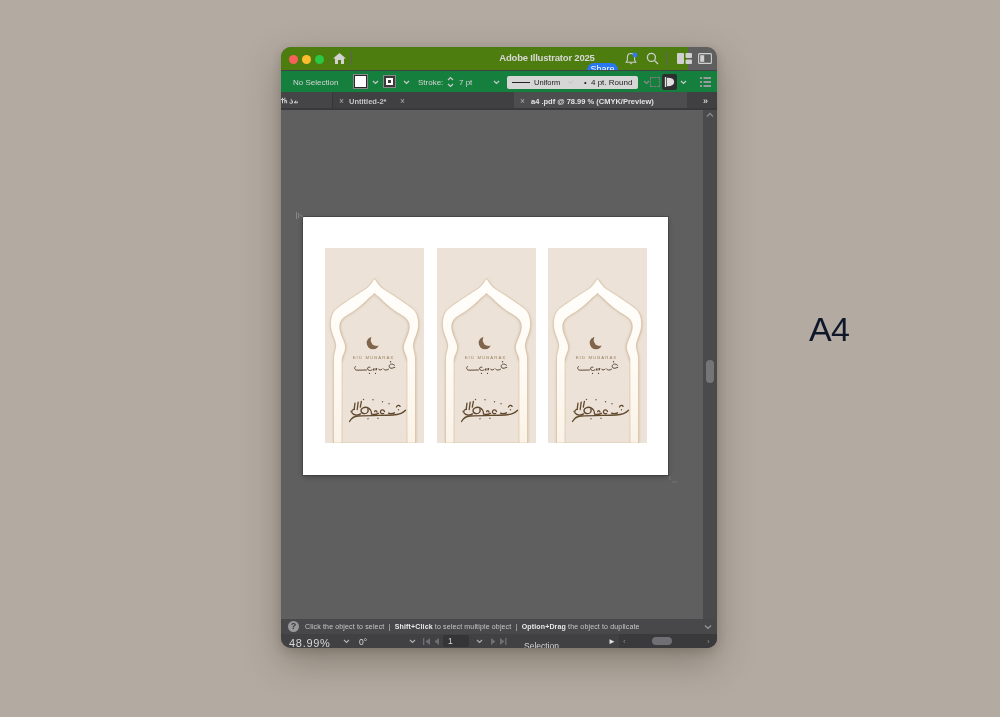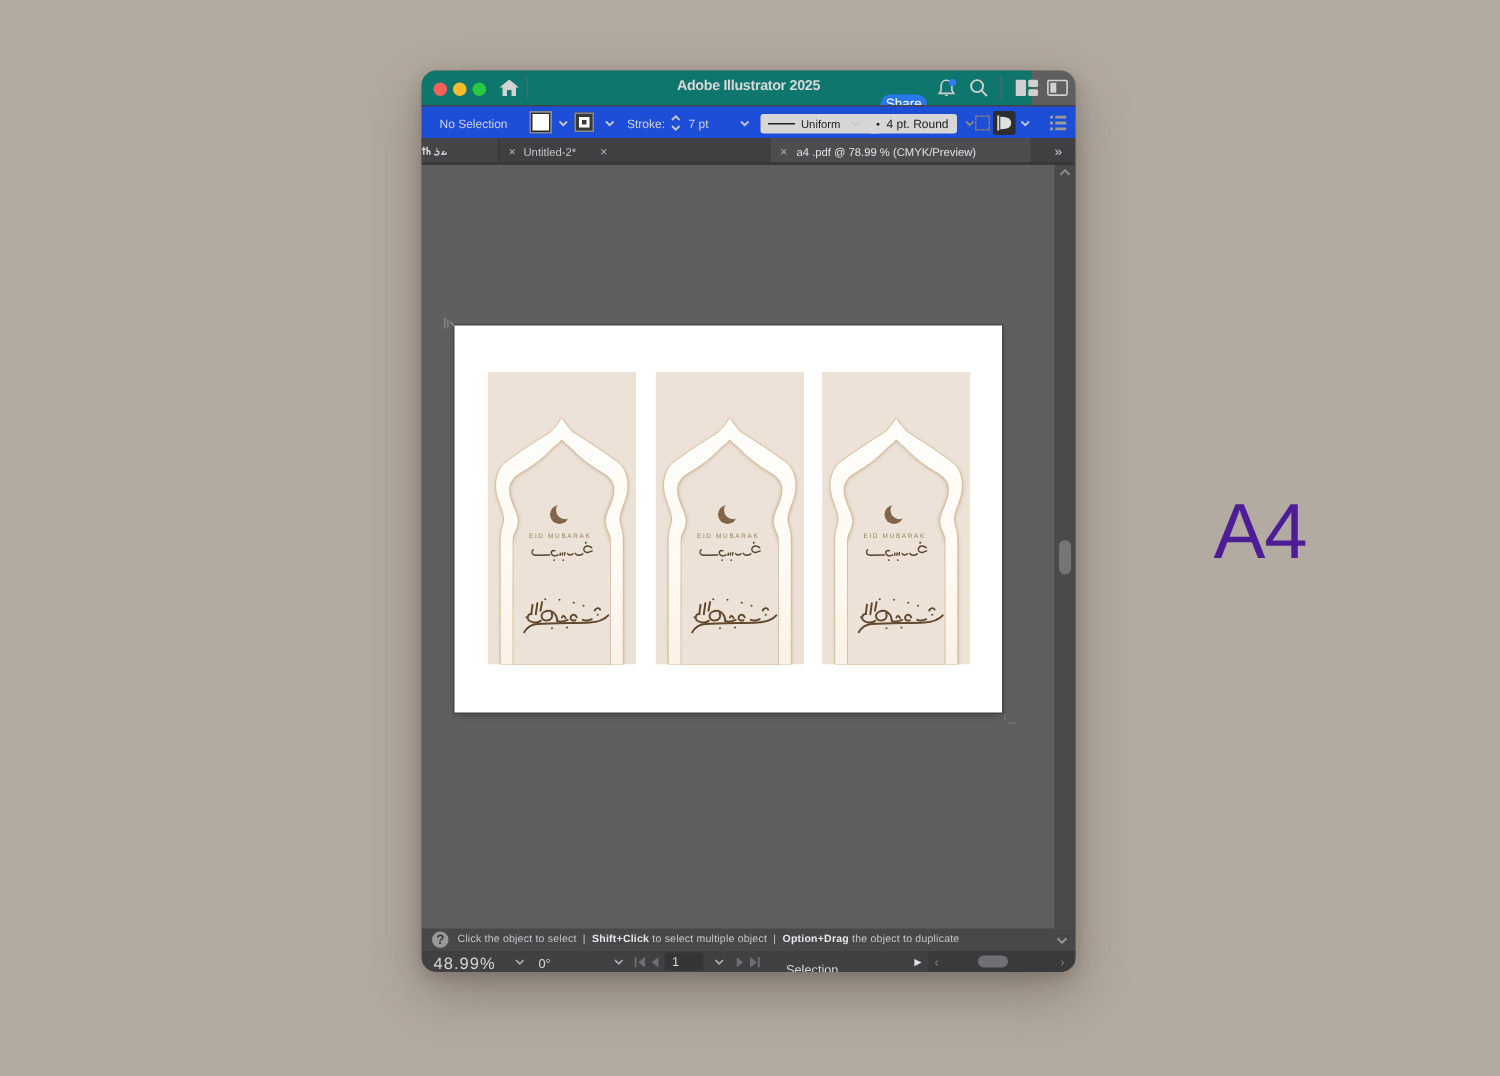--- a/index.html
+++ b/index.html
@@ -1,37 +1,37 @@
 <!DOCTYPE html>
 <html><head>
 <meta charset="utf-8">
 <style>
   * { margin:0; padding:0; box-sizing:border-box; }
   html,body { width:1000px; height:717px; overflow:hidden; }
   body { background:#b3aaa1; font-family:"Liberation Sans", sans-serif; position:relative; }
   .abs { position:absolute; }
-  .a4 { position:absolute; left:809px; top:325px; font-size:52px; color:#4c1d95; letter-spacing:-0.8px; }
+  .a4 { position:absolute; left:809px; top:310px; font-size:34px; color:#0f172a; letter-spacing:-0.8px; }
   .win { position:absolute; left:281px; top:47px; width:436px; height:601px; border-radius:10px;
          box-shadow: 0 14px 36px rgba(60,50,40,.36), 0 3px 10px rgba(60,50,40,.22); overflow:hidden; background:#5f5f5f; }
-  .titlebar { position:absolute; left:0; top:0; width:407px; height:23px; background:#0f766e; }
-  .ctrlbar  { position:absolute; left:0; top:23px; width:436px; height:22px; background:#1d4ed8; border-top:1px solid #434246; }
+  .titlebar { position:absolute; left:0; top:0; width:407px; height:23px; background:#4d7c0f;padding-left:48px; }
+  .ctrlbar  { position:absolute; left:0; top:23px; width:436px; height:22px; background:#15803d; border-top:1px solid #434246; }
   .tabbar   { position:absolute; left:0; top:45px; width:436px; height:16px; background:#403f41; }
   .tabline  { position:absolute; left:0; top:61px; width:436px; height:2px; background:#39383a; }
   .canvas   { position:absolute; left:0; top:63px; width:436px; height:509px; background:#5f5f5f; }
   .hintbar  { position:absolute; left:0; top:572px; width:436px; height:15px; background:#48474a; }
   .statusbar{ position:absolute; left:0; top:587px; width:436px; height:14px; background:#414043; }
 
   .tl { position:absolute; top:8px; width:9px; height:9px; border-radius:50%; }
   .title { position:absolute; top:5px; width:436px; text-align:center; font-size:9.5px; font-weight:bold; letter-spacing:-0.2px; color:#d8d8d8; }
   .share { position:absolute; left:306px; top:16px; width:31px; height:13.5px; border-radius:7px; background:#2a77f2; color:#fff; font-size:9px; text-align:center; line-height:13.5px; }
 
   .ctext { color:#d4d4d4; font-size:8px; }
   .lightbox { position:absolute; background:#d6d6d6; border-radius:2px; height:13px; top:4.5px; color:#1c1c1c; font-size:7.5px; }
 
-  .tabtext { color:#c6c6c6; font-size:7.5px; }
+  .tabtext { color:#c6c6c6; font-size:7.5px;font-weight:bold; }
   .x { color:#b0b0b0; font-size:8.5px; }
 
   .artboard { position:absolute; left:22px; top:107px; width:365px; height:258px; background:#ffffff; box-shadow: 0 0 0 1px rgba(58,58,58,.55), 0 2px 5px rgba(0,0,0,.28); }
   .card { position:absolute; top:31px; width:99px; height:195px; }
   .vscroll { position:absolute; right:0; top:0; width:14px; height:509px; background:#4a494c; }
   .vthumb { position:absolute; left:3px; top:250px; width:8px; height:23px; border-radius:4px; background:#757477; }
 </style>
 </head>
 <body>
   <div class="a4">A4</div>

